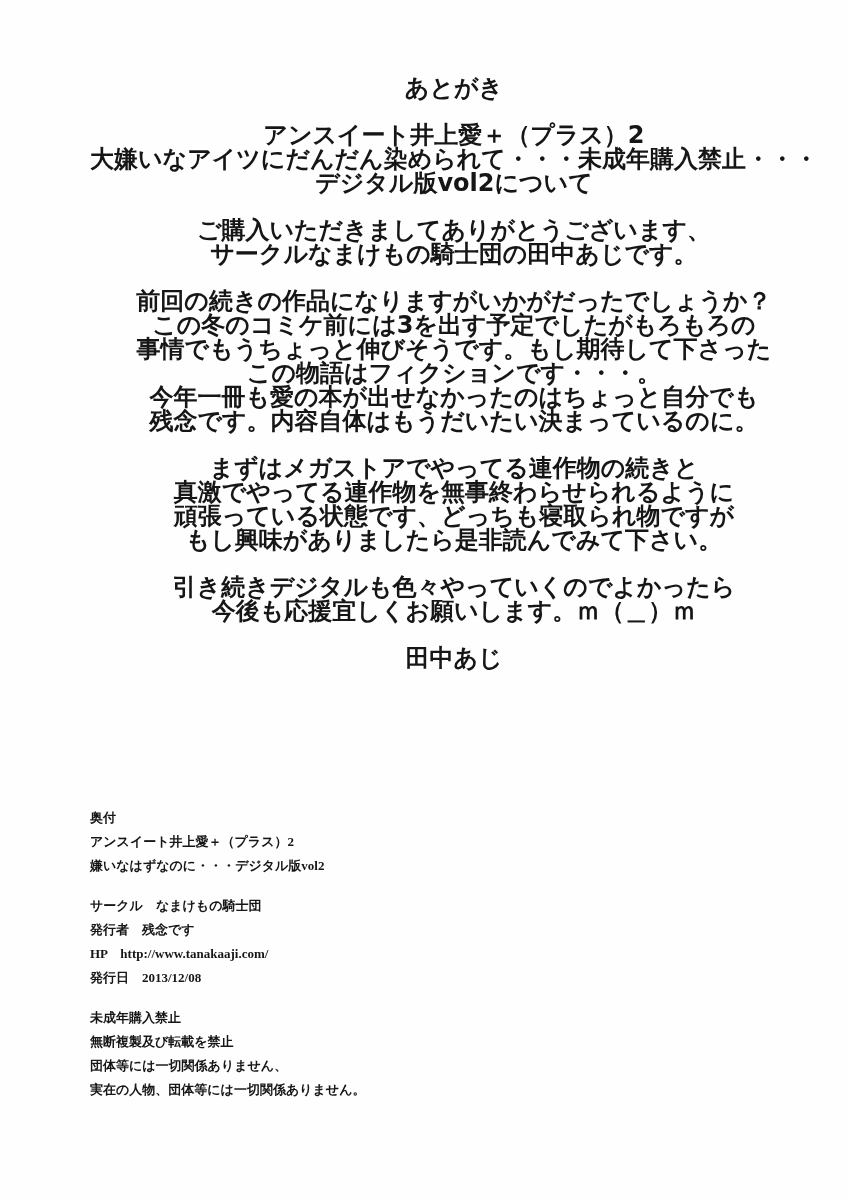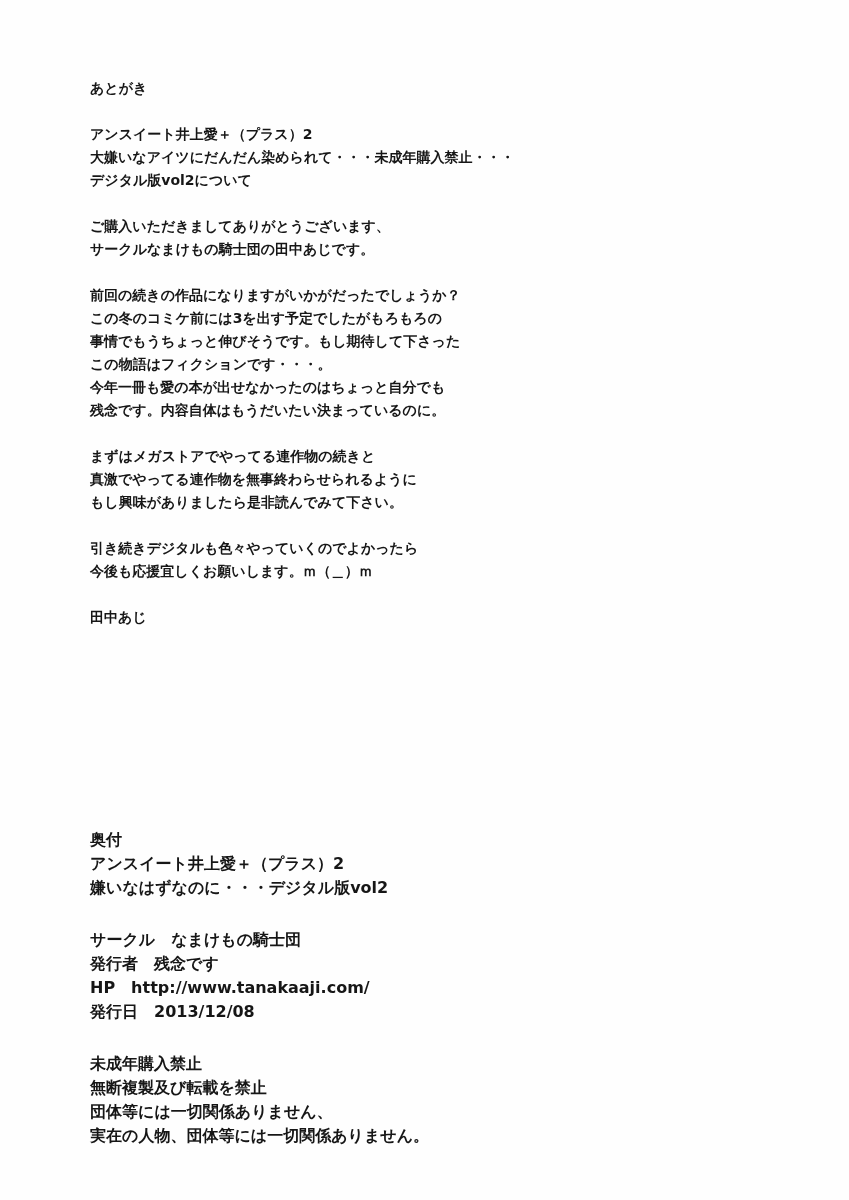--- a/index.html
+++ b/index.html
@@ -14,37 +14,39 @@
     background: #fefefe;
     overflow: hidden;
     font-family: "DejaVu Sans", sans-serif;
     color: #161616;
     font-weight: 700;
   }
   .afterword {
     position: absolute;
     left: 90px;
     top: 77px;
-    font-size: 14px;
+    font-size: 24px;
     line-height: 23px;
     white-space: nowrap;
+    text-align: center;
   }
   .afterword .par {
     margin-top: 23px;
   }
   .colophon {
     position: absolute;
     left: 90px;
-    top: 828px;
-    font-size: 16px;
+    top: 806px;
+    font-size: 13px;
     line-height: 24px;
     white-space: nowrap;
+    font-family: Liberation Serif, serif;
   }
   .colophon .block-gap {
-    margin-top: 28px;
+    margin-top: 16px;
   }
   .line { min-height: 1em; }
 </style>
 </head>
 <body>
 
 <div class="page">
 
   <div class="afterword">
     <div class="line">あとがき</div>
@@ -65,20 +67,21 @@
       <div class="line">この冬のコミケ前には3を出す予定でしたがもろもろの</div>
       <div class="line">事情でもうちょっと伸びそうです。もし期待して下さった</div>
       <div class="line">この物語はフィクションです・・・。</div>
       <div class="line">今年一冊も愛の本が出せなかったのはちょっと自分でも</div>
       <div class="line">残念です。内容自体はもうだいたい決まっているのに。</div>
     </div>
 
     <div class="par">
       <div class="line">まずはメガストアでやってる連作物の続きと</div>
       <div class="line">真激でやってる連作物を無事終わらせられるように</div>
+      <div class="line">頑張っている状態です、どっちも寝取られ物ですが</div>
       <div class="line">もし興味がありましたら是非読んでみて下さい。</div>
     </div>
 
     <div class="par">
       <div class="line">引き続きデジタルも色々やっていくのでよかったら</div>
       <div class="line">今後も応援宜しくお願いします。ｍ（＿）ｍ</div>
     </div>
 
     <div class="par">
       <div class="line">田中あじ</div>

